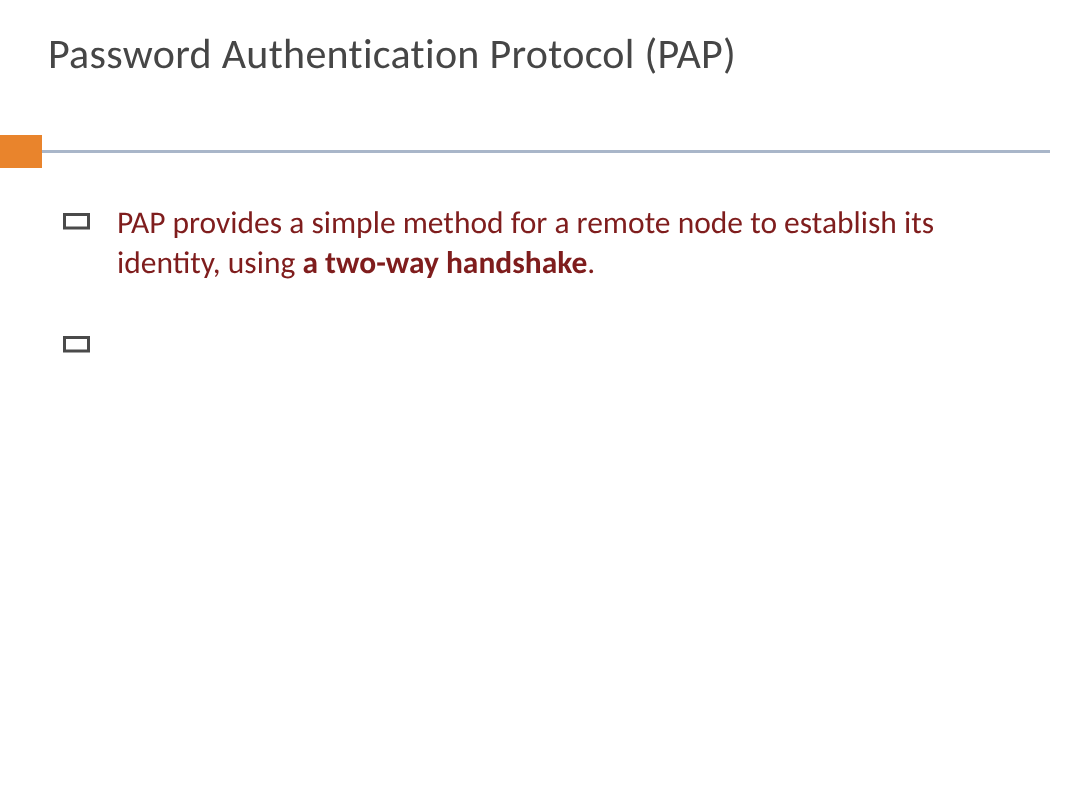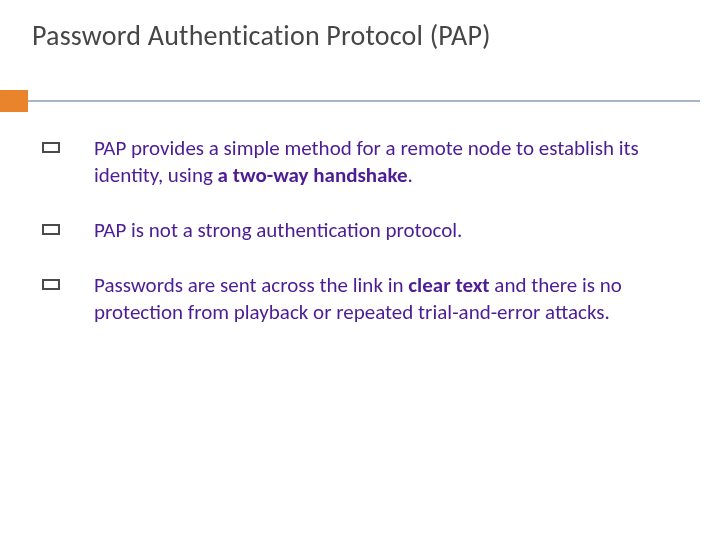--- a/index.html
+++ b/index.html
@@ -67,22 +67,21 @@
     width: 11px;
     height: 11px;
     border: 2px solid #4a4a4a;
     box-sizing: border-box;
     margin-top: 7px;
     margin-right: 18px;
   }
   .text {
     font-size: 21px;
     line-height: 1.28;
-    color: #4c1d95;
-    margin-left: 16px;
+    color: #7f1d1d;
   }
   .text b {
     font-weight: 700;
   }
 </style>
 </head>
 <body>
 
 <div class="slide">
 
@@ -98,26 +97,17 @@
     <div class="item">
       <div class="marker"></div>
       <div class="text">
         <span>PAP provides a simple method for a remote node to establish its identity, using </span><b>a two-way handshake</b><span>.</span>
       </div>
     </div>
 
 
     <div class="item">
       <div class="marker"></div>
-      <div class="text">
-        <span>PAP is not a strong authentication protocol.</span>
-      </div>
     </div>
 
-    <div class="item">
-      <div class="marker"></div>
-      <div class="text">
-        <span>Passwords are sent across the link in </span><b>clear text</b><span> and there is no protection from playback or repeated trial-and-error attacks.</span>
-      </div>
-    </div>
 
   </div>
 </div>
 
 </body></html>

